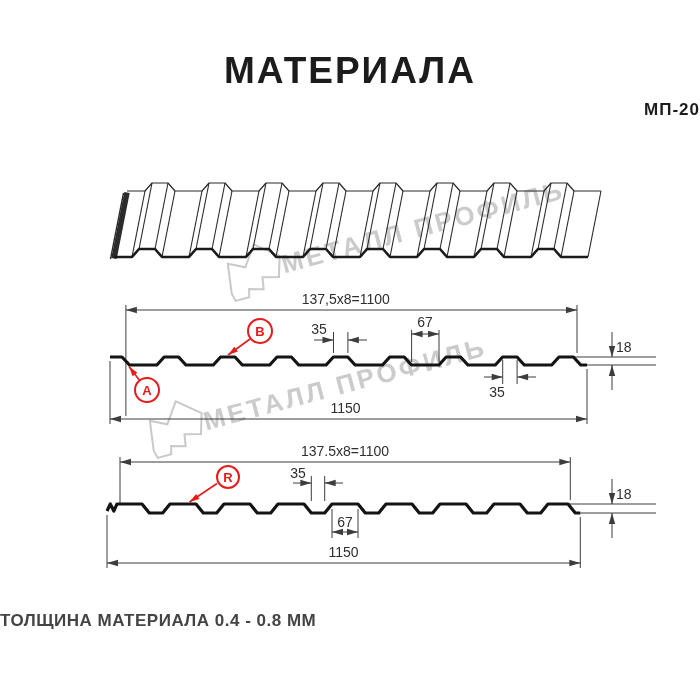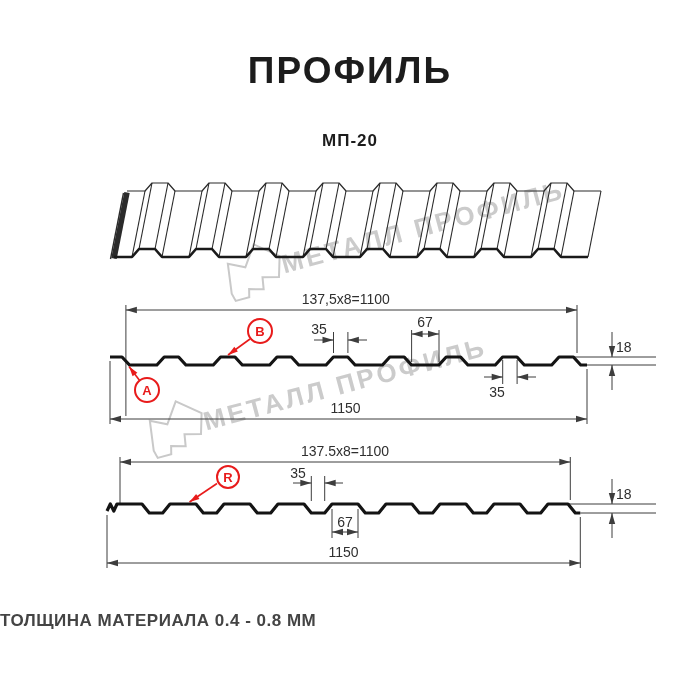--- a/index.html
+++ b/index.html
@@ -1,33 +1,33 @@
 <!DOCTYPE html>
 <html><head>
 <meta charset="utf-8">
 <style>
   html,body{margin:0;padding:0;background:#fff;}
   #page{position:relative;width:700px;height:700px;background:#fff;overflow:hidden;
         font-family:"Liberation Sans", sans-serif;}
   #title{position:absolute;top:50px;left:0;right:0;text-align:center;
          font-size:37px;font-weight:bold;letter-spacing:2px;color:#1c1c1c;}
-  #subtitle{position:absolute;top:100px;left:0;right:0;text-align:center;
-         font-size:17px;font-weight:bold;letter-spacing:1px;color:#1c1c1c;margin-top:31px;}
+  #subtitle{position:absolute;top:100px;left:0;right:0;text-align:right;
+         font-size:17px;font-weight:bold;letter-spacing:1px;color:#1c1c1c;}
   #footer{position:absolute;top:611px;left:0;right:0;text-align:left;
          font-size:17px;font-weight:bold;letter-spacing:.5px;color:#444;}
   svg{position:absolute;top:0;left:0;}
   .dimtxt{font-size:14px;fill:#2f2f2f;}
   .mark{font-size:13px;font-weight:bold;fill:#e81b1b;}
   .wmtxt{font-size:26px;font-weight:bold;letter-spacing:3px;fill:#cbcbcb;}
 </style>
 </head>
 <body>
 
 <div id="page">
-  <div id="title">ПРОФИЛЬ</div>
+  <div id="title">МАТЕРИАЛА</div>
   <div id="subtitle">МП-20</div>
 
   <svg id="drawing" width="700" height="700" viewBox="0 0 700 700">
 
     <g transform="translate(228,303) rotate(-15)">
       <path d="M6,-8 L10,-38 L26,-30 L40,-50 L62,-32 L56,-12 L40,-16 L38,-4 L24,-8 L22,0 L8,0 Z" fill="#ffffff" stroke="#c9c9c9" stroke-width="2"></path>
       <text class="wmtxt" x="62" y="-14">МЕТАЛЛ ПРОФИЛЬ</text>
     </g>
 
     <g transform="translate(150,460) rotate(-15)">

